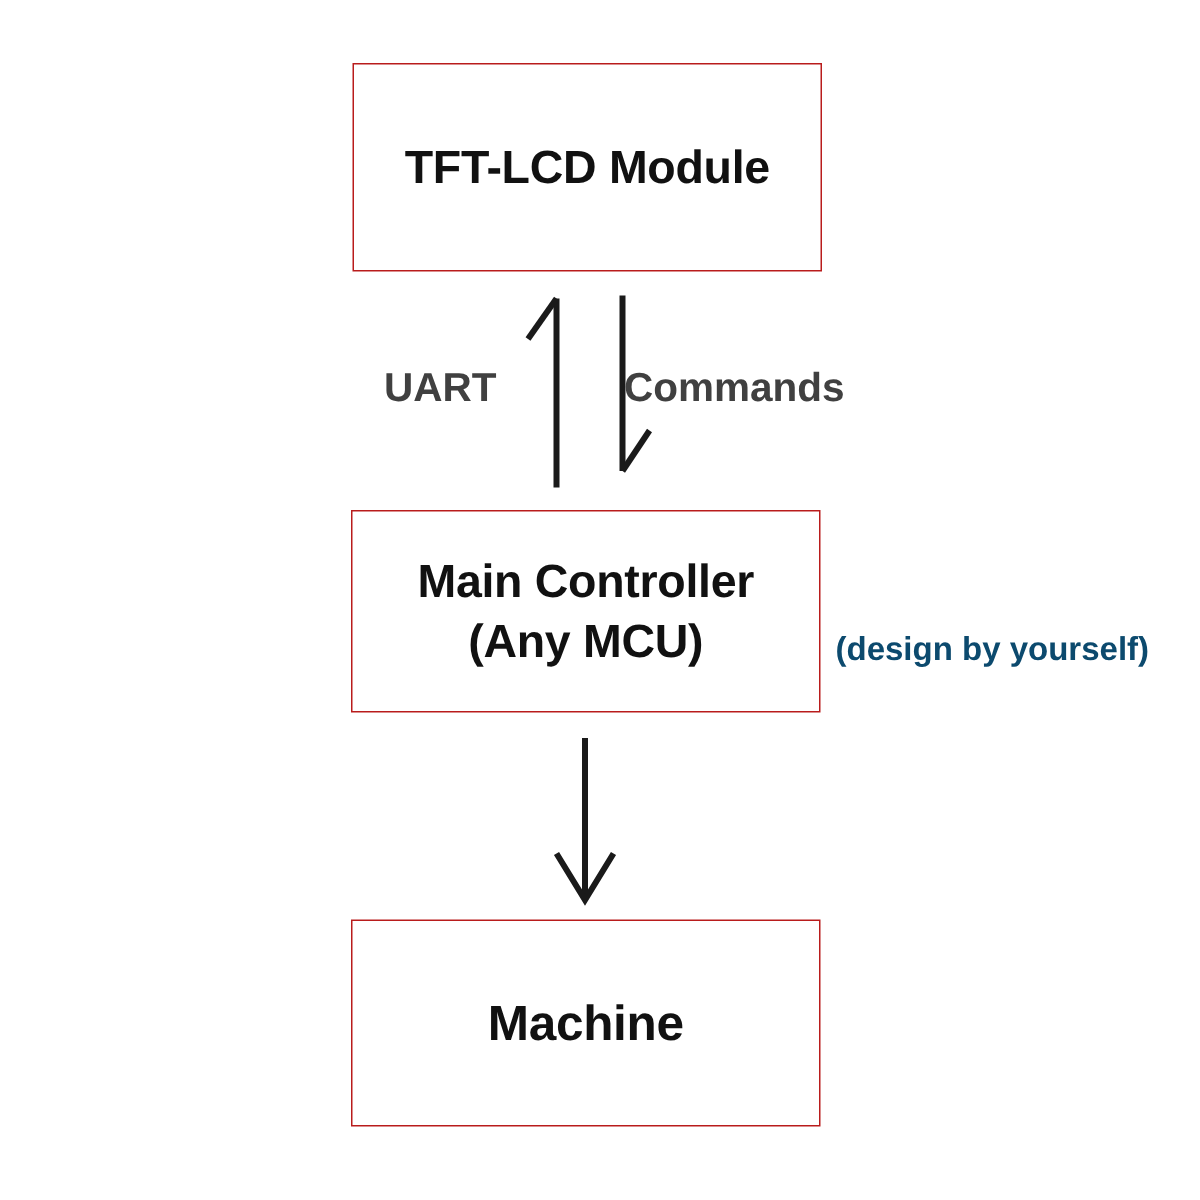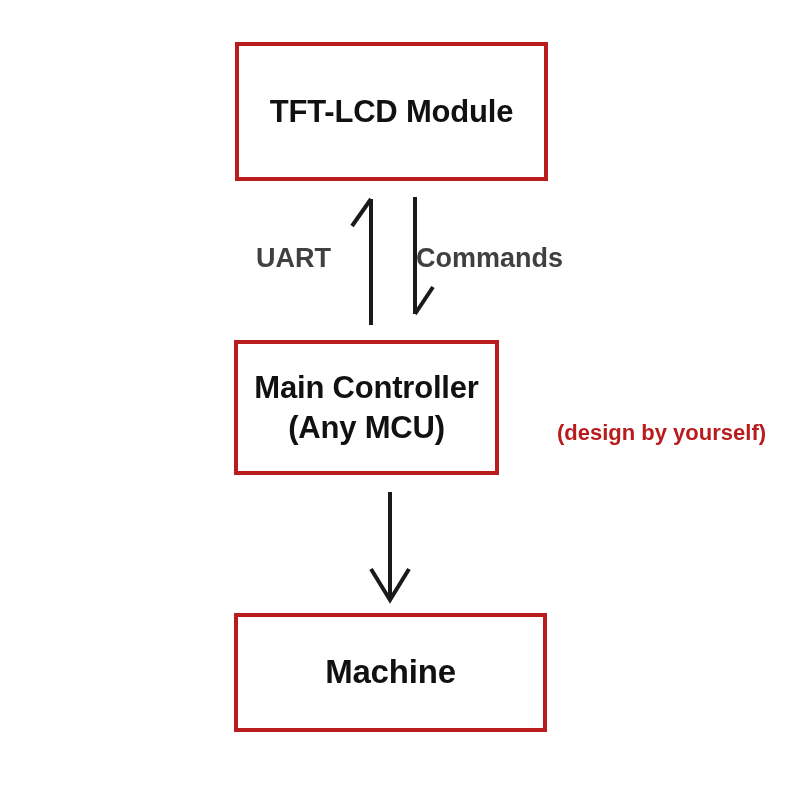--- a/index.html
+++ b/index.html
@@ -22,37 +22,37 @@
     top: 0;
     width: 800px;
     height: 800px;
   }
 
   
   .node {
     position: absolute;
     box-sizing: border-box;
     background: #ffffff;
-    border: 4px solid #b91c1c;
+    border: 1px solid #b91c1c;
     display: flex;
     flex-direction: column;
     align-items: center;
     justify-content: center;
     text-align: center;
   }
   .node .line {
     font-weight: bold;
     letter-spacing: -0.2px;
     white-space: nowrap;
     line-height: 1.28;
   }
 
   #node-lcd   { left: 235px; top: 42px;  width: 313px; height: 139px; }
-  #node-mcu   { left: 234px; top: 340px; width: 265px; height: 135px; }
-  #node-machine { left: 234px; top: 613px; width: 313px; height: 119px; }
+  #node-mcu   { left: 234px; top: 340px; width: 313px; height: 135px; }
+  #node-machine { left: 234px; top: 613px; width: 313px; height: 138px; }
 
   #node-lcd .line      { font-size: 31px; }
   #node-mcu .line      { font-size: 31px; }
   #node-machine .line  { font-size: 33px; }
 
   
   .edge-label {
     position: absolute;
     font-weight: bold;
     white-space: nowrap;
@@ -61,21 +61,21 @@
   #label-uart     { left: 256px; top: 243px; font-size: 27px; }
   #label-commands { left: 416px; top: 243px; font-size: 27px; }
 
   #note-design {
     position: absolute;
     left: 557px;
     top: 420px;
     font-size: 22px;
     font-weight: bold;
     white-space: nowrap;
-    color: #b91c1c;
+    color: #0c4a6e;
   }
 
   
   #arrow-layer {
     position: absolute;
     left: 0;
     top: 0;
     width: 800px;
     height: 800px;
     pointer-events: none;

